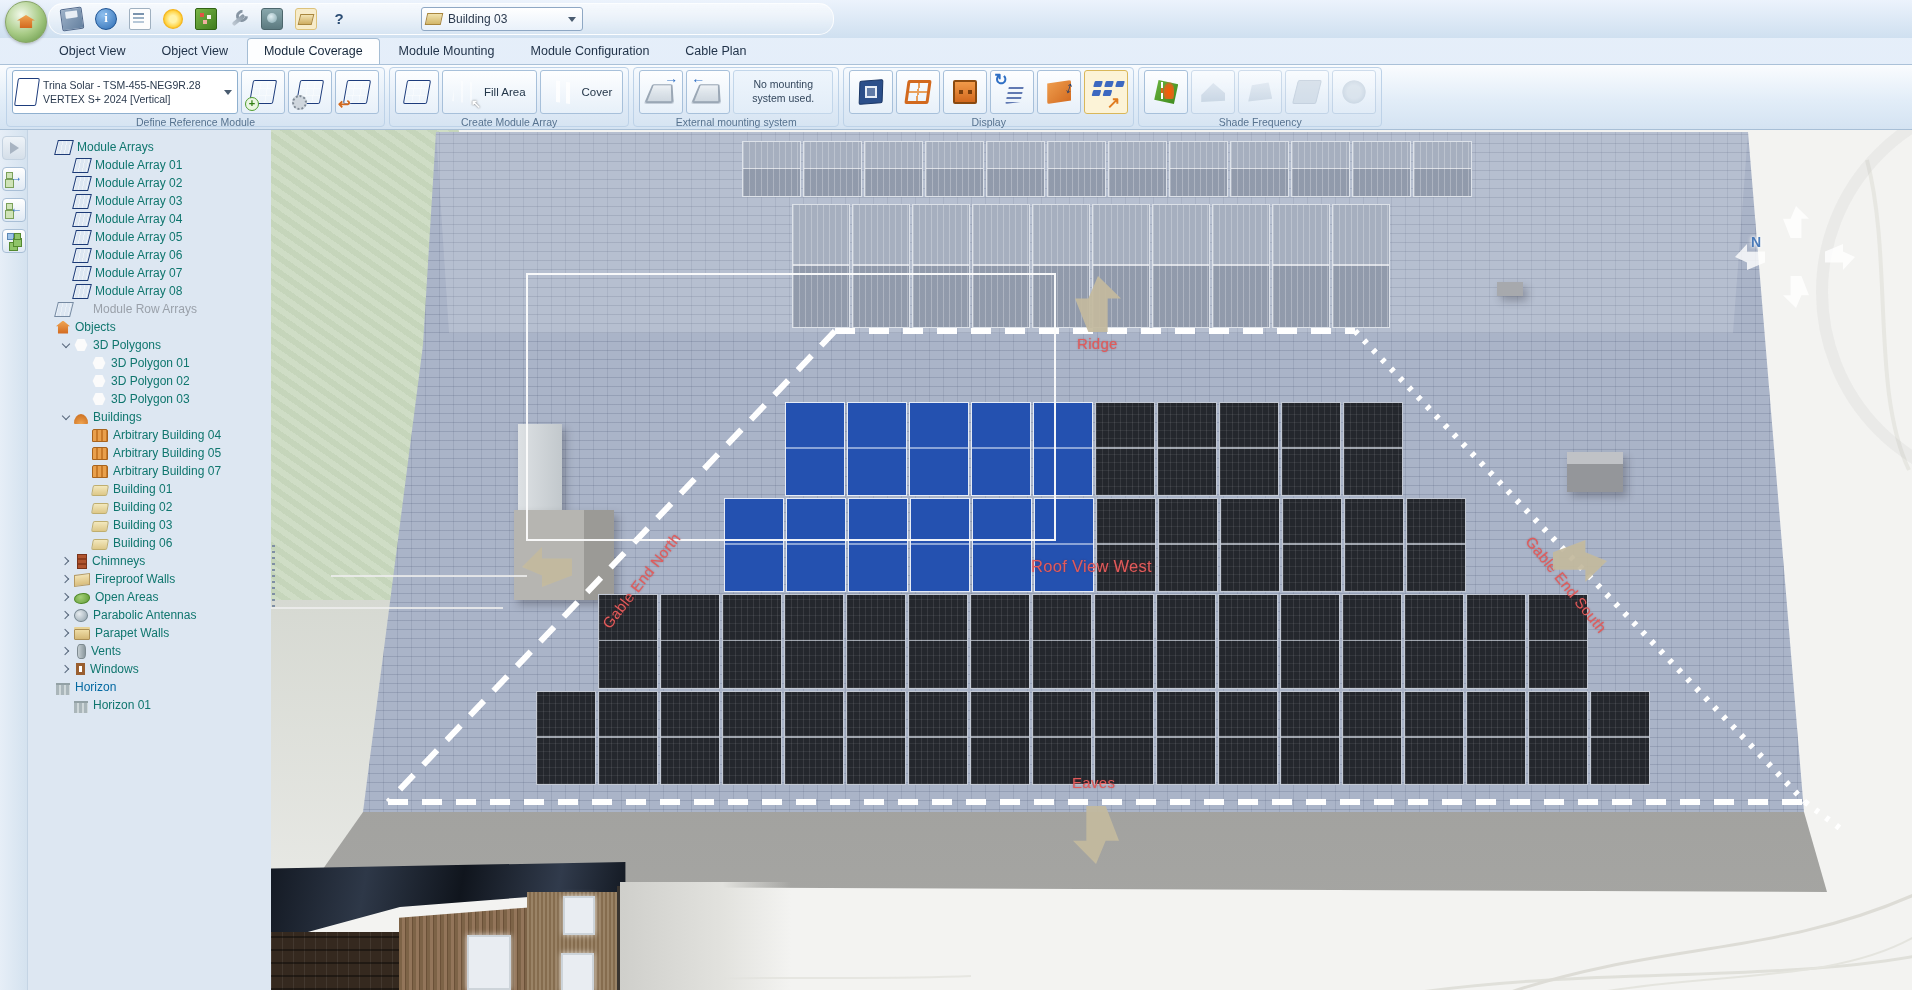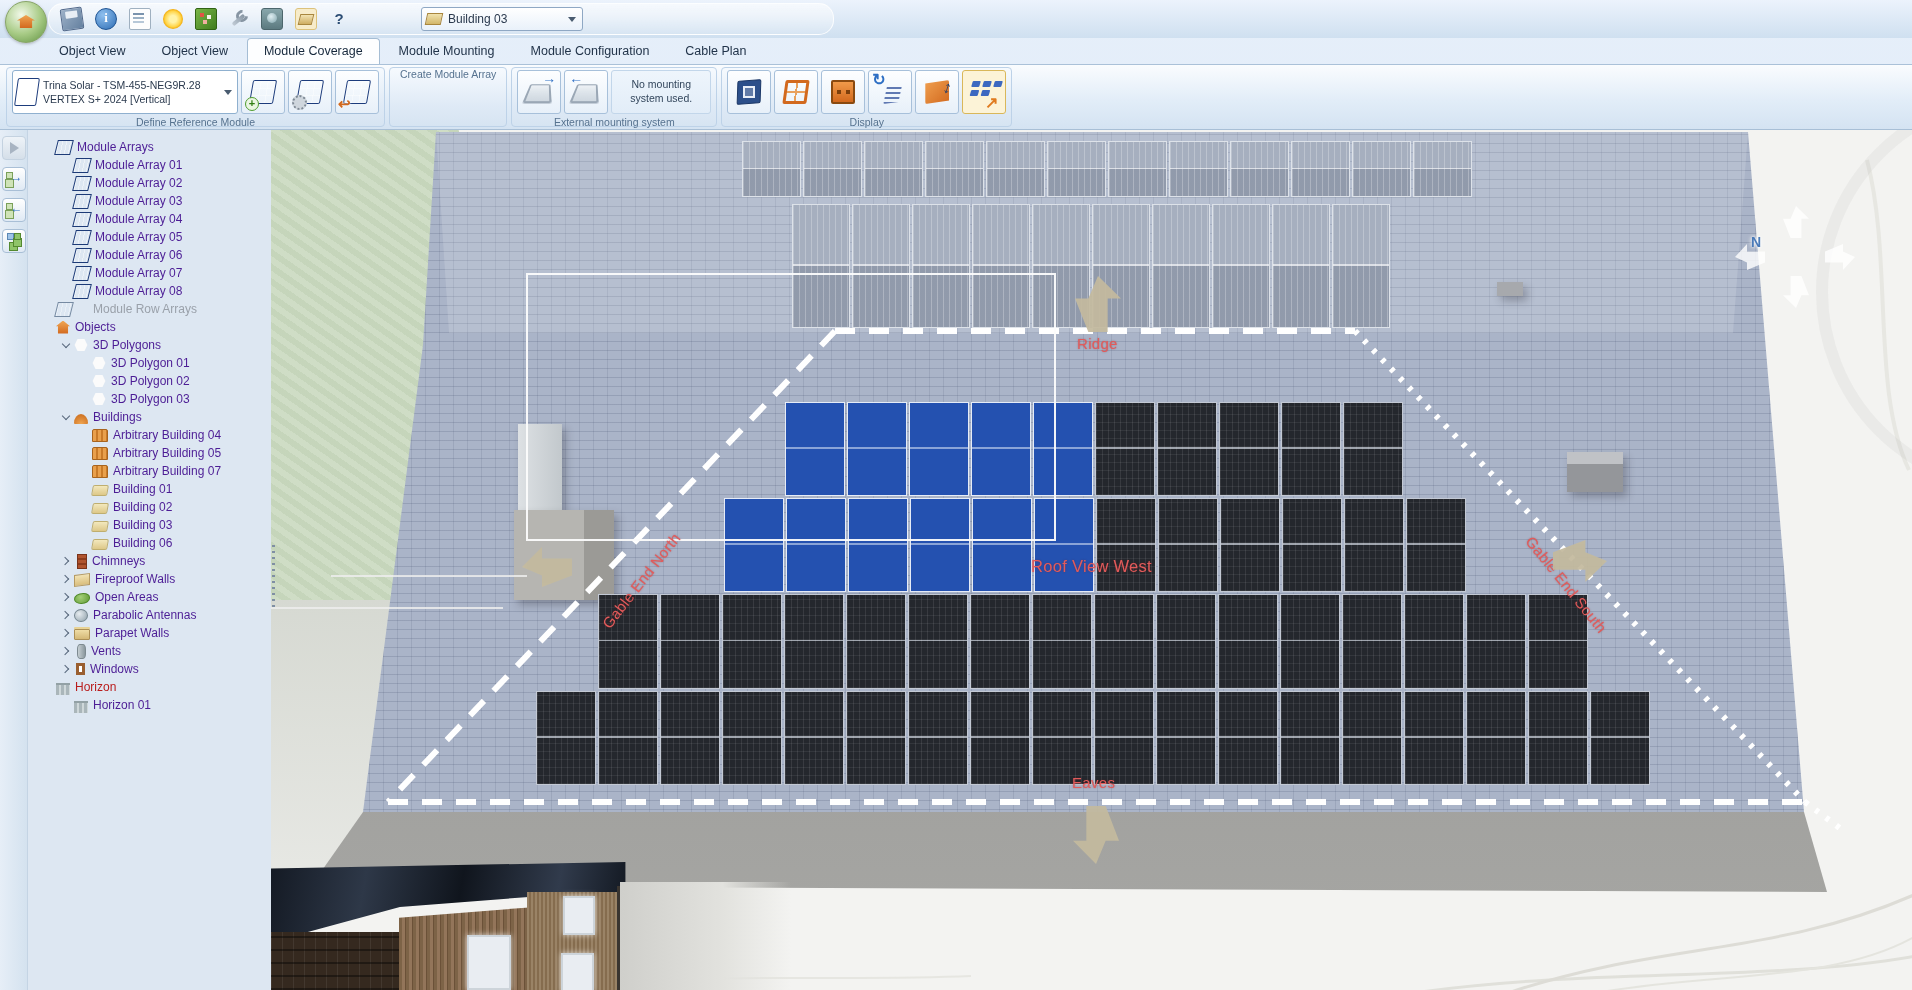--- a/index.html
+++ b/index.html
@@ -106,23 +106,23 @@
   .icon-tree-view-icon::after{content:"";position:absolute;left:11px;top:3px;width:5px;height:5px;background:#8fc46a;border:1px solid #548930;box-shadow:0 6px 0 0 #8fc46a,0 6px 0 1px #548930,-4px 10px 0 0 #8fc46a,-4px 10px 0 1px #548930;}
 
   
   #sidebar{position:absolute;left:28px;top:130px;bottom:0;width:243px;background:#dde7f2;padding-top:8px;overflow:hidden;z-index:2;}
   .trow{display:flex;align-items:center;height:18px;font-size:12px;cursor:pointer;white-space:nowrap;}
   .chev{width:16px;height:16px;display:flex;align-items:center;justify-content:center;flex:none;}
   .chev::after{content:"";width:5px;height:5px;border-right:1.6px solid #55667a;border-bottom:1.6px solid #55667a;}
   .chev.down::after{transform:rotate(45deg);margin-top:-2px;}
   .chev.right::after{transform:rotate(-45deg);margin-left:-2px;}
   .ti{position:relative;width:14px;height:13px;margin-right:5px;flex:none;}
-  .tlabel{color:#4c1d95;}
+  .tlabel{color:#0f766e;}
   .tone-gray .tlabel,.tlabel.tone-gray{color:#9aa1aa;}
-  .tlabel.tone-dark{color:#b91c1c;}
+  .tlabel.tone-dark{color:#0369a1;}
   .ti-module-array{background:linear-gradient(135deg,#4a74c8,#274e9b);border:1px solid #1d3b77;transform:skewX(-14deg);
      background-image:repeating-linear-gradient(90deg,rgba(255,255,255,.45) 0 1px,transparent 1px 4px);}
   .ti-module-row-array{background:linear-gradient(135deg,#8ba0c4,#67809f);border:1px solid #5d748f;transform:skewX(-14deg);opacity:.8;
      background-image:repeating-linear-gradient(90deg,rgba(255,255,255,.45) 0 1px,transparent 1px 4px);}
   .ti-objects{background:linear-gradient(180deg,#f0a653,#d2691e);clip-path:polygon(50% 0,100% 45%,86% 45%,86% 100%,14% 100%,14% 45%,0 45%);}
   .ti-polygon{background:#fbfbfb;clip-path:polygon(25% 4%,75% 4%,96% 50%,75% 96%,25% 96%,4% 50%);filter:drop-shadow(0 0 1px #7a8694);}
   .ti-buildings-roof{background:radial-gradient(circle at 50% 100%,#f0a653,#c56516);border-radius:50% 50% 8% 8%/90% 90% 10% 10%;height:10px;margin-top:3px;}
   .ti-arbitrary-building{height:11px;background:repeating-linear-gradient(90deg,#e9a04c 0 3px,#c97a28 3px 5px);border:1px solid #a8641e;border-radius:2px 2px 0 0;}
   .ti-building{height:9px;margin-top:2px;background:linear-gradient(180deg,#f3e8bd,#ddc888);border:1px solid #bfae6f;border-radius:2px;transform:skewX(-10deg);}
   .ti-chimney{width:8px;height:13px;margin-left:3px;background:repeating-linear-gradient(0deg,#b0542e 0 3px,#8d3c1c 3px 5px);border:1px solid #7a331a;}
@@ -260,20 +260,33 @@
             </button>
             <button class="rbtn">
               <span class="ricon icon-remove-module-icon"></span>
             </button>
           </span>
       </div>
       <div class="rgroup-label">Define Reference Module</div>
     </div>
 
     <div class="rgroup">
+      <div class="rgroup-body">
+        <button class="rbtn">
+            <span class="ricon icon-module-icon"></span>
+          </button>
+        <button class="rbtn">
+          <span class="ricon icon-fill-area-icon"></span>
+          <span class="rbtn-label">Fill Area</span>
+        </button>
+        <button class="rbtn">
+          <span class="ricon icon-cover-icon"></span>
+          <span class="rbtn-label">Cover</span>
+        </button>
+      </div>
       <div class="rgroup-label">Create Module Array</div>
     </div>
 
     <div class="rgroup">
       <div class="rgroup-body">
         <span id="mount-buttons" style="display:flex;gap:3px;">
             <button class="rbtn">
               <span class="ricon icon-mounting-forward-icon"></span>
             </button>
             <button class="rbtn">
@@ -305,20 +318,40 @@
           <button class="rbtn">
             <span class="ricon icon-dimensions-icon"></span>
           </button>
           <button class="rbtn active">
             <span class="ricon icon-module-position-icon"></span>
           </button>
         </div>
       <div class="rgroup-label">Display</div>
     </div>
 
+    <div class="rgroup">
+      <div class="rgroup-body" id="shade-buttons">
+          <button class="rbtn">
+            <span class="ricon icon-shade-map-icon"></span>
+          </button>
+          <button class="rbtn disabled">
+            <span class="ricon icon-roof-shade-icon"></span>
+          </button>
+          <button class="rbtn disabled">
+            <span class="ricon icon-flat-roof-icon"></span>
+          </button>
+          <button class="rbtn disabled">
+            <span class="ricon icon-module-shade-icon"></span>
+          </button>
+          <button class="rbtn disabled">
+            <span class="ricon icon-sun-disc-icon"></span>
+          </button>
+        </div>
+      <div class="rgroup-label">Shade Frequency</div>
+    </div>
   </div>
 
   <div id="left-rail">
       <div class="rail-btn icon-collapse-panel-icon"></div>
       <div class="rail-btn icon-expand-tree-icon"></div>
       <div class="rail-btn icon-collapse-tree-icon"></div>
       <div class="rail-btn icon-tree-view-icon"></div>
     </div>
 
   <div id="sidebar">

